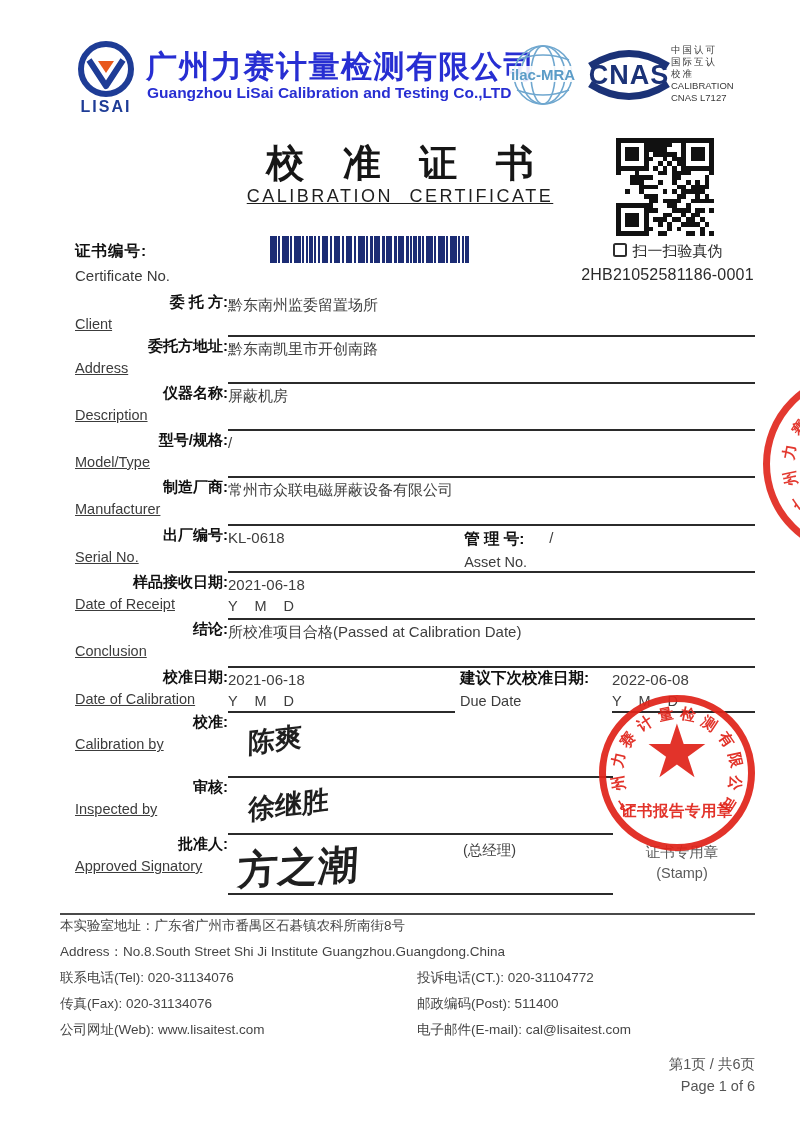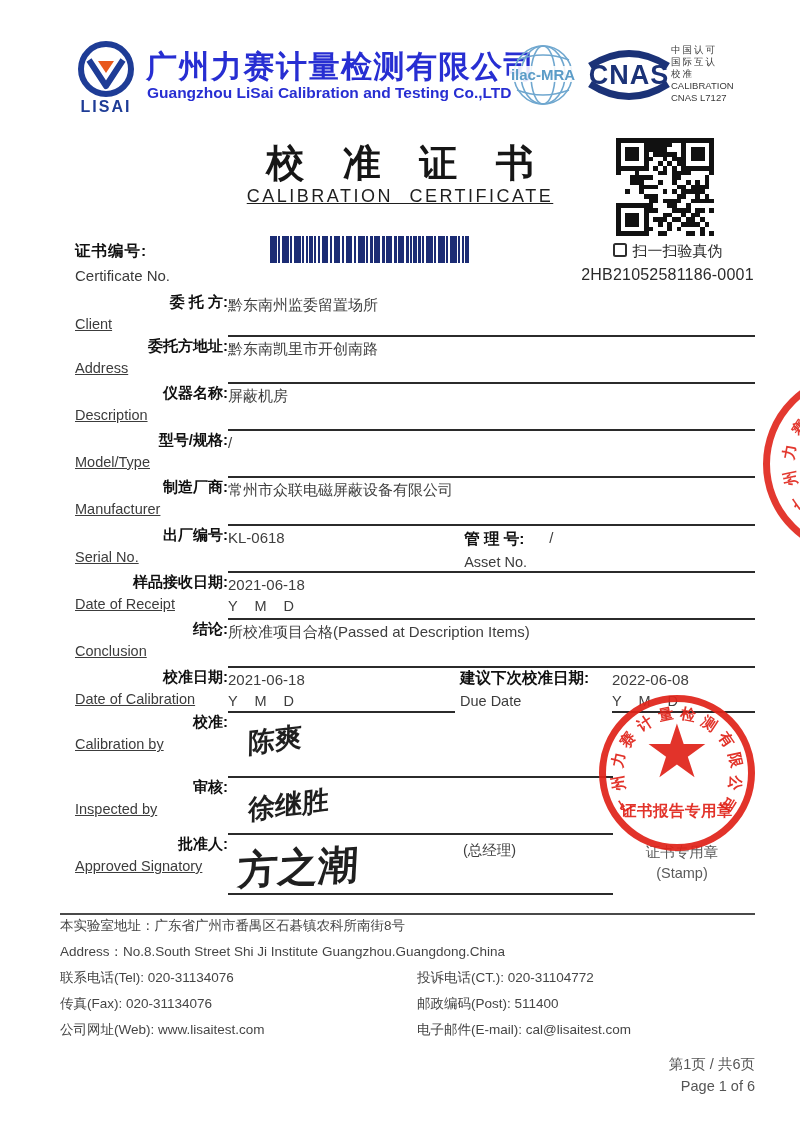--- a/index.html
+++ b/index.html
@@ -437,21 +437,21 @@
         <div>2021-06-18</div>
         <div class="ymd">Y M D</div>
       </div>
     </div>
 
     <div class="row" style="height:48px">
       <div class="lbl">
         <div class="cn">结论:</div>
         <div class="en">Conclusion</div>
       </div>
-      <div class="val"><span>所校准项目合格(Passed at Description Items)</span></div>
+      <div class="val"><span>所校准项目合格(Passed at Calibration Date)</span></div>
     </div>
 
     <div class="row" style="height:45px">
       <div class="lbl">
         <div class="cn">校准日期:</div>
         <div class="en">Date of Calibration</div>
       </div>
       <div class="val2a">
         <div>2021-06-18</div>
         <div class="ymd">Y M D</div>

